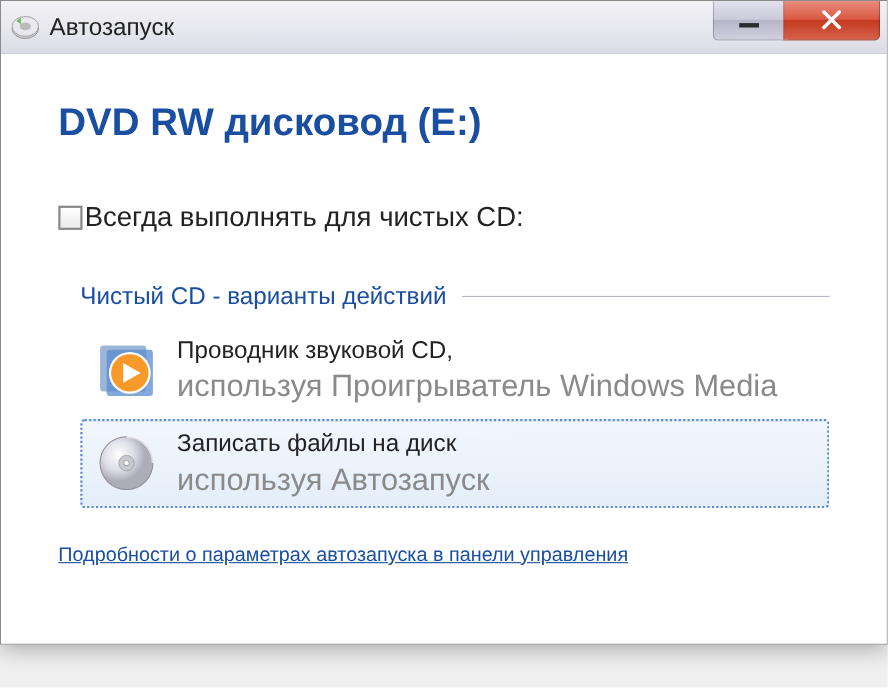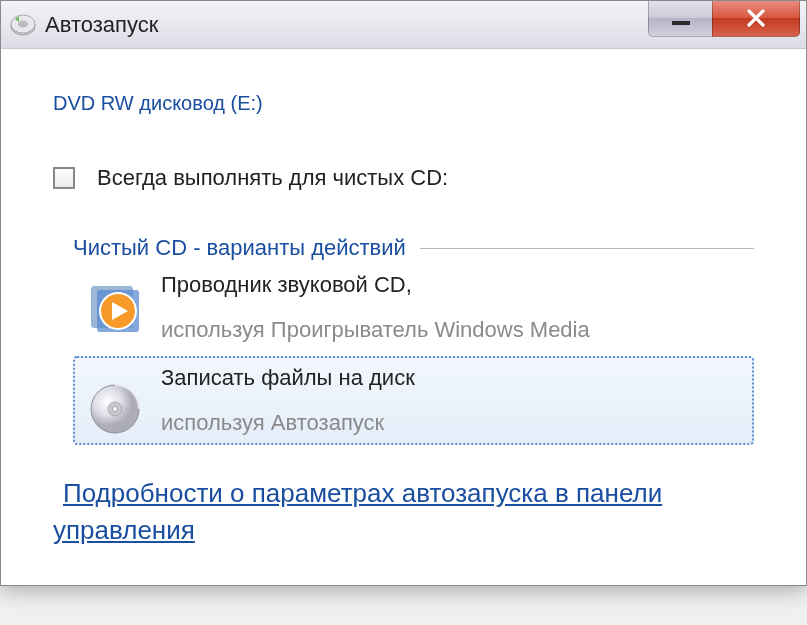--- a/index.html
+++ b/index.html
@@ -82,46 +82,46 @@
       display: flex;
       align-items: flex-start;
       gap: 22px;
       margin-bottom: 50px;
     }
     .drive-icon {
       width: 64px;
       flex-shrink: 0;
     }
     .drive-title {
-      font-size: 20px;
+      font-size: 35px;
       color: #1a4ea0;
-      font-weight: 400;
+      font-weight: 700;
       line-height: 1.2;
       padding-top: 2px;
     }
     .checkbox-row {
       display: flex;
       align-items: center;
-      gap: 22px;
+      gap: 2px;
       margin-bottom: 44px;
-      font-size: 22px;
+      font-size: 25px;
       color: #222;
     }
     .checkbox {
       width: 22px;
       height: 22px;
       border: 2px solid #888;
       background: linear-gradient(to bottom, #fff, #eaeaea);
       flex-shrink: 0;
     }
     .section-header-row {
       display: flex;
       align-items: center;
       gap: 14px;
-      margin-bottom: 2px;
+      margin-bottom: 14px;
       margin-left: 20px;
     }
     .section-header {
       font-size: 22px;
       color: #1a4ea0;
       white-space: nowrap;
     }
     .section-line {
       flex: 1;
       height: 1px;
@@ -137,51 +137,49 @@
       gap: 18px;
       padding: 6px 12px;
       border: 2px solid transparent;
       border-radius: 4px;
       cursor: pointer;
       margin-bottom: 4px;
     }
     .action-item.selected {
       border: 2px dotted #5a8bd0;
       background: linear-gradient(to bottom, #f2f7fd, #e4eef9);
-      align-items: flex-end;
     }
     .action-icon {
       width: 56px;
       height: 56px;
       flex-shrink: 0;
       display: flex;
       align-items: center;
       justify-content: center;
     }
     .action-text {
       flex: 1;
     }
     .action-title {
       font-size: 22px;
       color: #222;
       line-height: 1.3;
     }
     .action-sub {
-      font-size: 22px;
+      font-size: 28px;
       color: #8a8a8a;
       line-height: 1.3;
-      margin-top: 16px;
     }
     .footer-link {
-      font-size: 26px;
+      font-size: 18px;
       color: #1a4ea0;
       text-decoration: underline;
       cursor: pointer;
       line-height: 1.4;
-      margin-left: 10px;
+      margin-left: 0;
       display: inline;
     }
   </style>
 </head>
 <body>
 
 <div class="window">
 
   <div class="titlebar">
     <div class="titlebar-icon">

